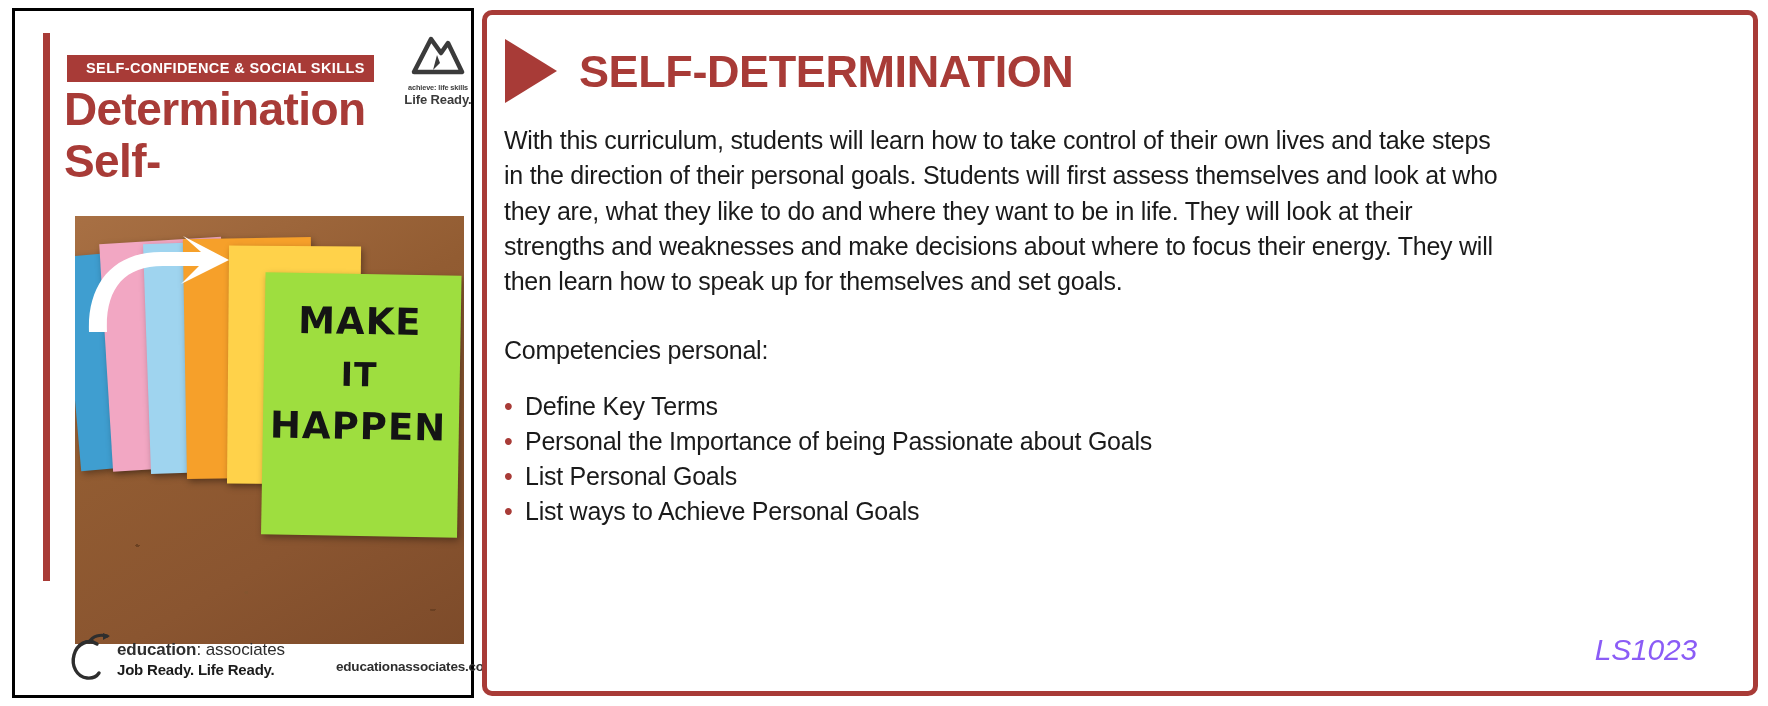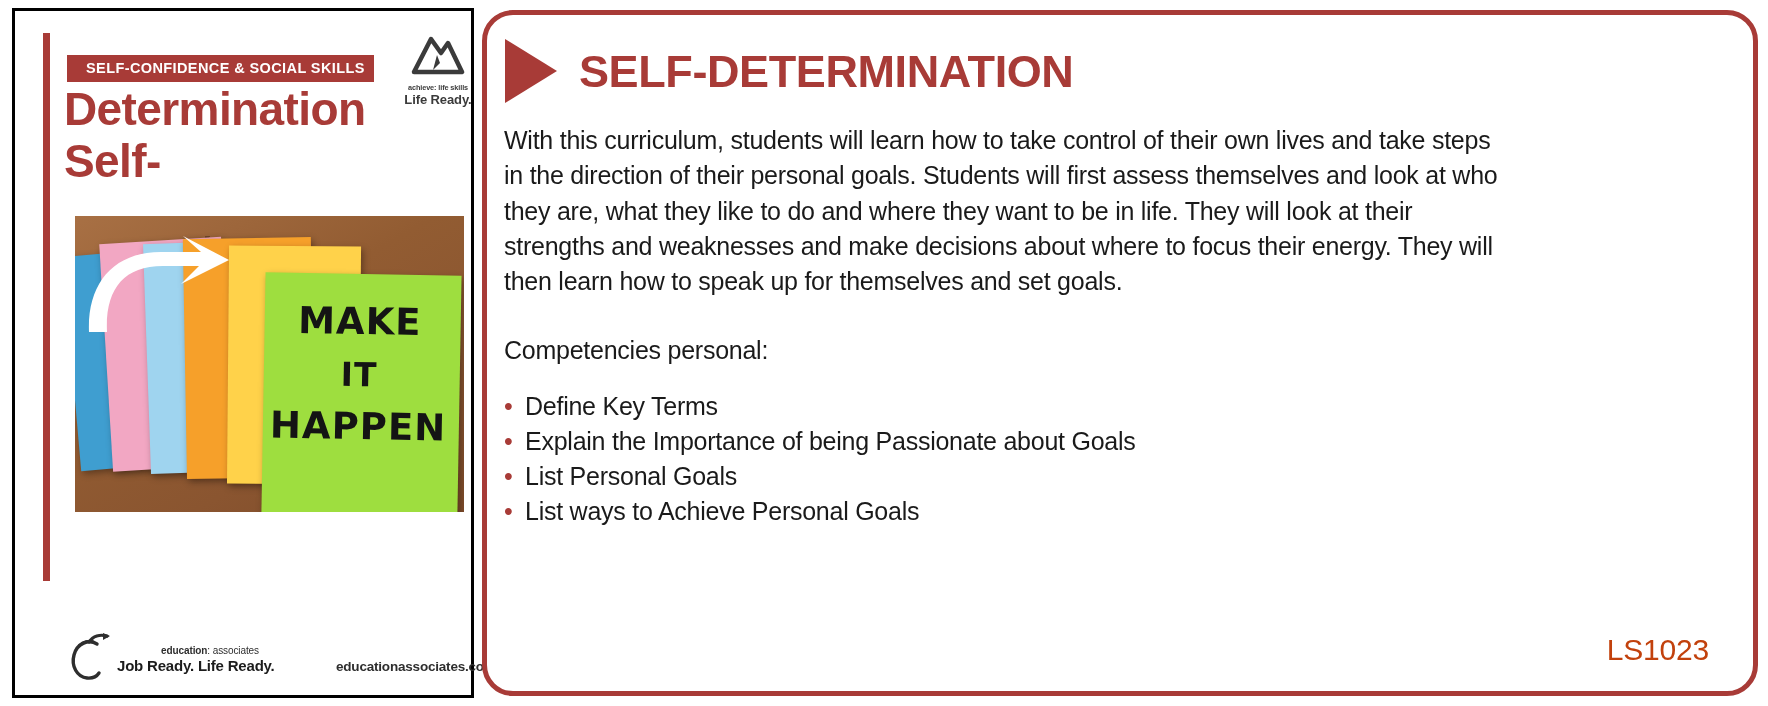--- a/index.html
+++ b/index.html
@@ -46,21 +46,21 @@
   .ls-logo-cap {
     text-align: center; color: #3b3b3b;
     font-size: 7.3px; font-weight: bold; line-height: 1.25;
     margin-top: 8px; letter-spacing: -0.1px;
   }
   .ls-logo-cap .l2 { font-size: 13px; }
 
   
   .photo {
     position: absolute; left: 60px; top: 205px;
-    width: 389px; height: 296px;
+    width: 389px; height: 428px;
     overflow: hidden;
     background: #e5e5e5;
   }
   .cork {
     position: absolute; inset: 0;
     background-color: #9a6437;
     background-image:
       radial-gradient(ellipse 3px 2px at 12% 18%, rgba(90,52,24,.55) 0 60%, transparent 61%),
       radial-gradient(ellipse 4px 2px at 34% 7%,  rgba(60,34,14,.45) 0 60%, transparent 61%),
       radial-gradient(ellipse 3px 3px at 67% 14%, rgba(120,80,44,.55) 0 60%, transparent 61%),
@@ -92,34 +92,34 @@
   .note-text .l2 { font-size: 33px; }
   .swoosh {
     position: absolute; left: 8px; top: 16px;
     width: 175px; height: 100px;
     pointer-events: none;
   }
 
   
   .ea-logo { position: absolute; left: 52px; top: 622px; display: flex; align-items: center; }
   .ea-text { margin-left: 6px; }
-  .ea-line1 { font-size: 10px; color: #2e2e2e; letter-spacing: -0.1px; margin-left: 44px; }
+  .ea-line1 { font-size: 17px; color: #2e2e2e; letter-spacing: -0.1px; }
   .ea-line1 b { font-weight: bold; }
   .ea-line2 { font-size: 15px; font-weight: bold; color: #1c1c1c; letter-spacing: -0.2px; margin-top: 1px; }
   .ea-url {
     position: absolute; left: 321px; top: 648px;
     font-size: 13.5px; color: #2e2e2e; font-weight: bold; letter-spacing: -0.2px;
   }
 
   
   .panel {
     position: absolute; left: 482px; top: 10px;
     width: 1276px; height: 686px;
     border: 5px solid #a83b37;
-    border-radius: 31px;
+    border-radius: 10px;
     background: #ffffff;
   }
   .panel-head { position: absolute; left: 18px; top: 24px; display: flex; align-items: center; }
   .tri {
     width: 0; height: 0;
     border-top: 32px solid transparent;
     border-bottom: 32px solid transparent;
     border-left: 52px solid #a83b37;
     margin-right: 22px;
   }
@@ -133,22 +133,22 @@
     letter-spacing: -0.25px;
   }
   .comp-label { margin-top: 34px; }
   .comp-list { margin-top: 20px; list-style: none; }
   .comp-list li { position: relative; padding-left: 21px; line-height: 1.41; }
   .comp-list li::before {
     content: "\2022"; position: absolute; left: 0; top: 0;
     color: #a83b37; font-size: 25px;
   }
   .code {
-    position: absolute; right: 44px; bottom: 24px;
-    color: #c2410c; font-size: 30px; letter-spacing: -0.2px;
+    position: absolute; right: 56px; bottom: 24px;
+    color: #8b5cf6; font-size: 30px; letter-spacing: -0.2px; font-style: italic;
   }
 </style>
 </head>
 <body>
 
 <div class="page">
 
   <div class="cover">
     <div class="cover-accent"></div>
 
@@ -211,21 +211,21 @@
     <div class="panel-head">
       <div class="tri"></div>
       <div class="panel-title">SELF-DETERMINATION</div>
     </div>
 
     <div class="panel-body">
       <div>With this curriculum, students will learn how to take control of their own lives and take steps in the direction of their personal goals. Students will first assess themselves and look at who they are, what they like to do and where they want to be in life. They will look at their strengths and weaknesses and make decisions about where to focus their energy. They will then learn how to speak up for themselves and set goals.</div>
       <div class="comp-label">Competencies personal:</div>
       <ul class="comp-list">
         <li>Define Key Terms</li>
-        <li>Explain the Importance of being Passionate about Goals</li>
+        <li>Personal the Importance of being Passionate about Goals</li>
         <li>List Personal Goals</li>
         <li>List ways to Achieve Personal Goals</li>
       </ul>
     </div>
 
     <div class="code">LS1023</div>
   </div>
 
 </div>
 

